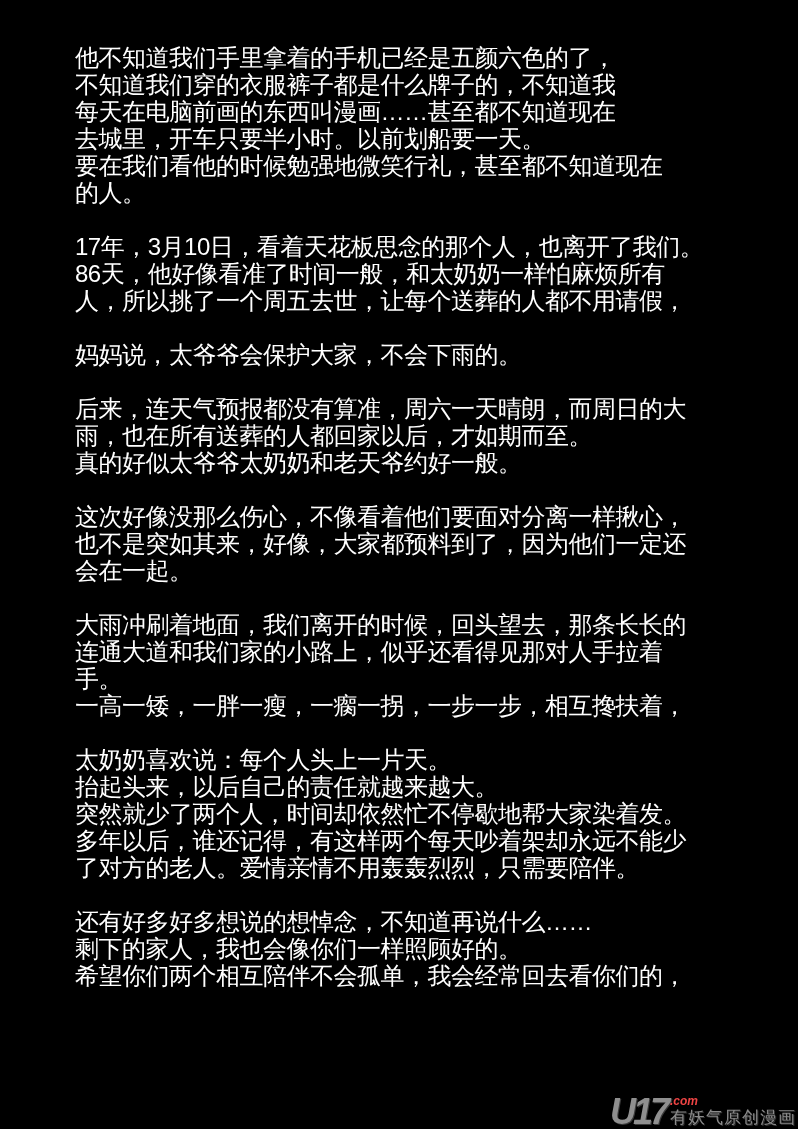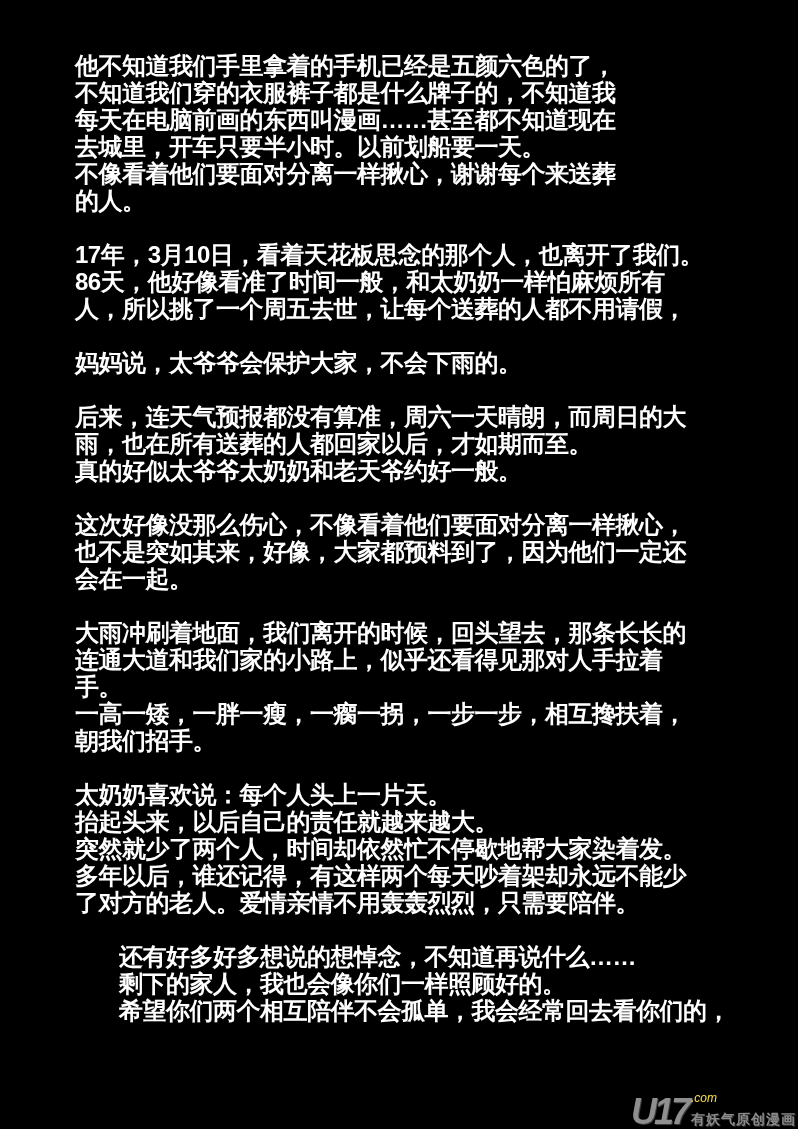--- a/index.html
+++ b/index.html
@@ -10,34 +10,33 @@
   body {
     position: relative;
     width: 798px;
     height: 1129px;
     overflow: hidden;
     font-family: "Liberation Sans", sans-serif;
   }
   .text-block {
     position: absolute;
     left: 75px;
-    top: 52px;
+    top: 44px;
     width: 700px;
     color: #ffffff;
     font-size: 24px;
     line-height: 27px;
-    font-weight: bold;
+    font-weight: normal;
     letter-spacing: -0.5px;
   }
   .paragraph {
     margin: 0 0 27px 0;
   }
   .paragraph:last-child {
     margin-bottom: 0;
-    margin-left: 44px;
   }
   .line {
     white-space: nowrap;
   }
   .watermark {
     position: absolute;
     right: 2px;
     bottom: 3px;
     display: flex;
     align-items: flex-end;
@@ -54,46 +53,46 @@
     text-shadow: 1px 1px 0 #3a3a3a;
   }
   .wm-right {
     display: flex;
     flex-direction: column;
     align-items: flex-start;
     margin-left: 3px;
   }
   .wm-com {
     font-size: 12px;
-    font-weight: normal;
+    font-weight: bold;
     font-style: italic;
-    color: #fde047;
+    color: #ef4444;
     line-height: 1;
-    margin-bottom: 8px;
+    margin-bottom: 2px;
   }
   .wm-tagline {
-    font-size: 14px;
-    font-weight: bold;
+    font-size: 17px;
+    font-weight: normal;
     letter-spacing: 1px;
     color: #8a8a8a;
     line-height: 1;
     text-shadow: 1px 1px 0 #333333;
   }
 </style>
 </head>
 <body>
 
 <div class="text-block">
 
   <div class="paragraph">
     <div class="line">他不知道我们手里拿着的手机已经是五颜六色的了，</div>
     <div class="line">不知道我们穿的衣服裤子都是什么牌子的，不知道我</div>
     <div class="line">每天在电脑前画的东西叫漫画……甚至都不知道现在</div>
     <div class="line">去城里，开车只要半小时。以前划船要一天。</div>
-    <div class="line">不像看着他们要面对分离一样揪心，谢谢每个来送葬</div>
+    <div class="line">要在我们看他的时候勉强地微笑行礼，甚至都不知道现在</div>
     <div class="line">的人。</div>
   </div>
 
   <div class="paragraph">
     <div class="line">17年，3月10日，看着天花板思念的那个人，也离开了我们。</div>
     <div class="line">86天，他好像看准了时间一般，和太奶奶一样怕麻烦所有</div>
     <div class="line">人，所以挑了一个周五去世，让每个送葬的人都不用请假，</div>
   </div>
 
   <div class="paragraph">
@@ -110,21 +109,20 @@
     <div class="line">这次好像没那么伤心，不像看着他们要面对分离一样揪心，</div>
     <div class="line">也不是突如其来，好像，大家都预料到了，因为他们一定还</div>
     <div class="line">会在一起。</div>
   </div>
 
   <div class="paragraph">
     <div class="line">大雨冲刷着地面，我们离开的时候，回头望去，那条长长的</div>
     <div class="line">连通大道和我们家的小路上，似乎还看得见那对人手拉着</div>
     <div class="line">手。</div>
     <div class="line">一高一矮，一胖一瘦，一瘸一拐，一步一步，相互搀扶着，</div>
-    <div class="line">朝我们招手。</div>
   </div>
 
   <div class="paragraph">
     <div class="line">太奶奶喜欢说：每个人头上一片天。</div>
     <div class="line">抬起头来，以后自己的责任就越来越大。</div>
     <div class="line">突然就少了两个人，时间却依然忙不停歇地帮大家染着发。</div>
     <div class="line">多年以后，谁还记得，有这样两个每天吵着架却永远不能少</div>
     <div class="line">了对方的老人。爱情亲情不用轰轰烈烈，只需要陪伴。</div>
   </div>
 

